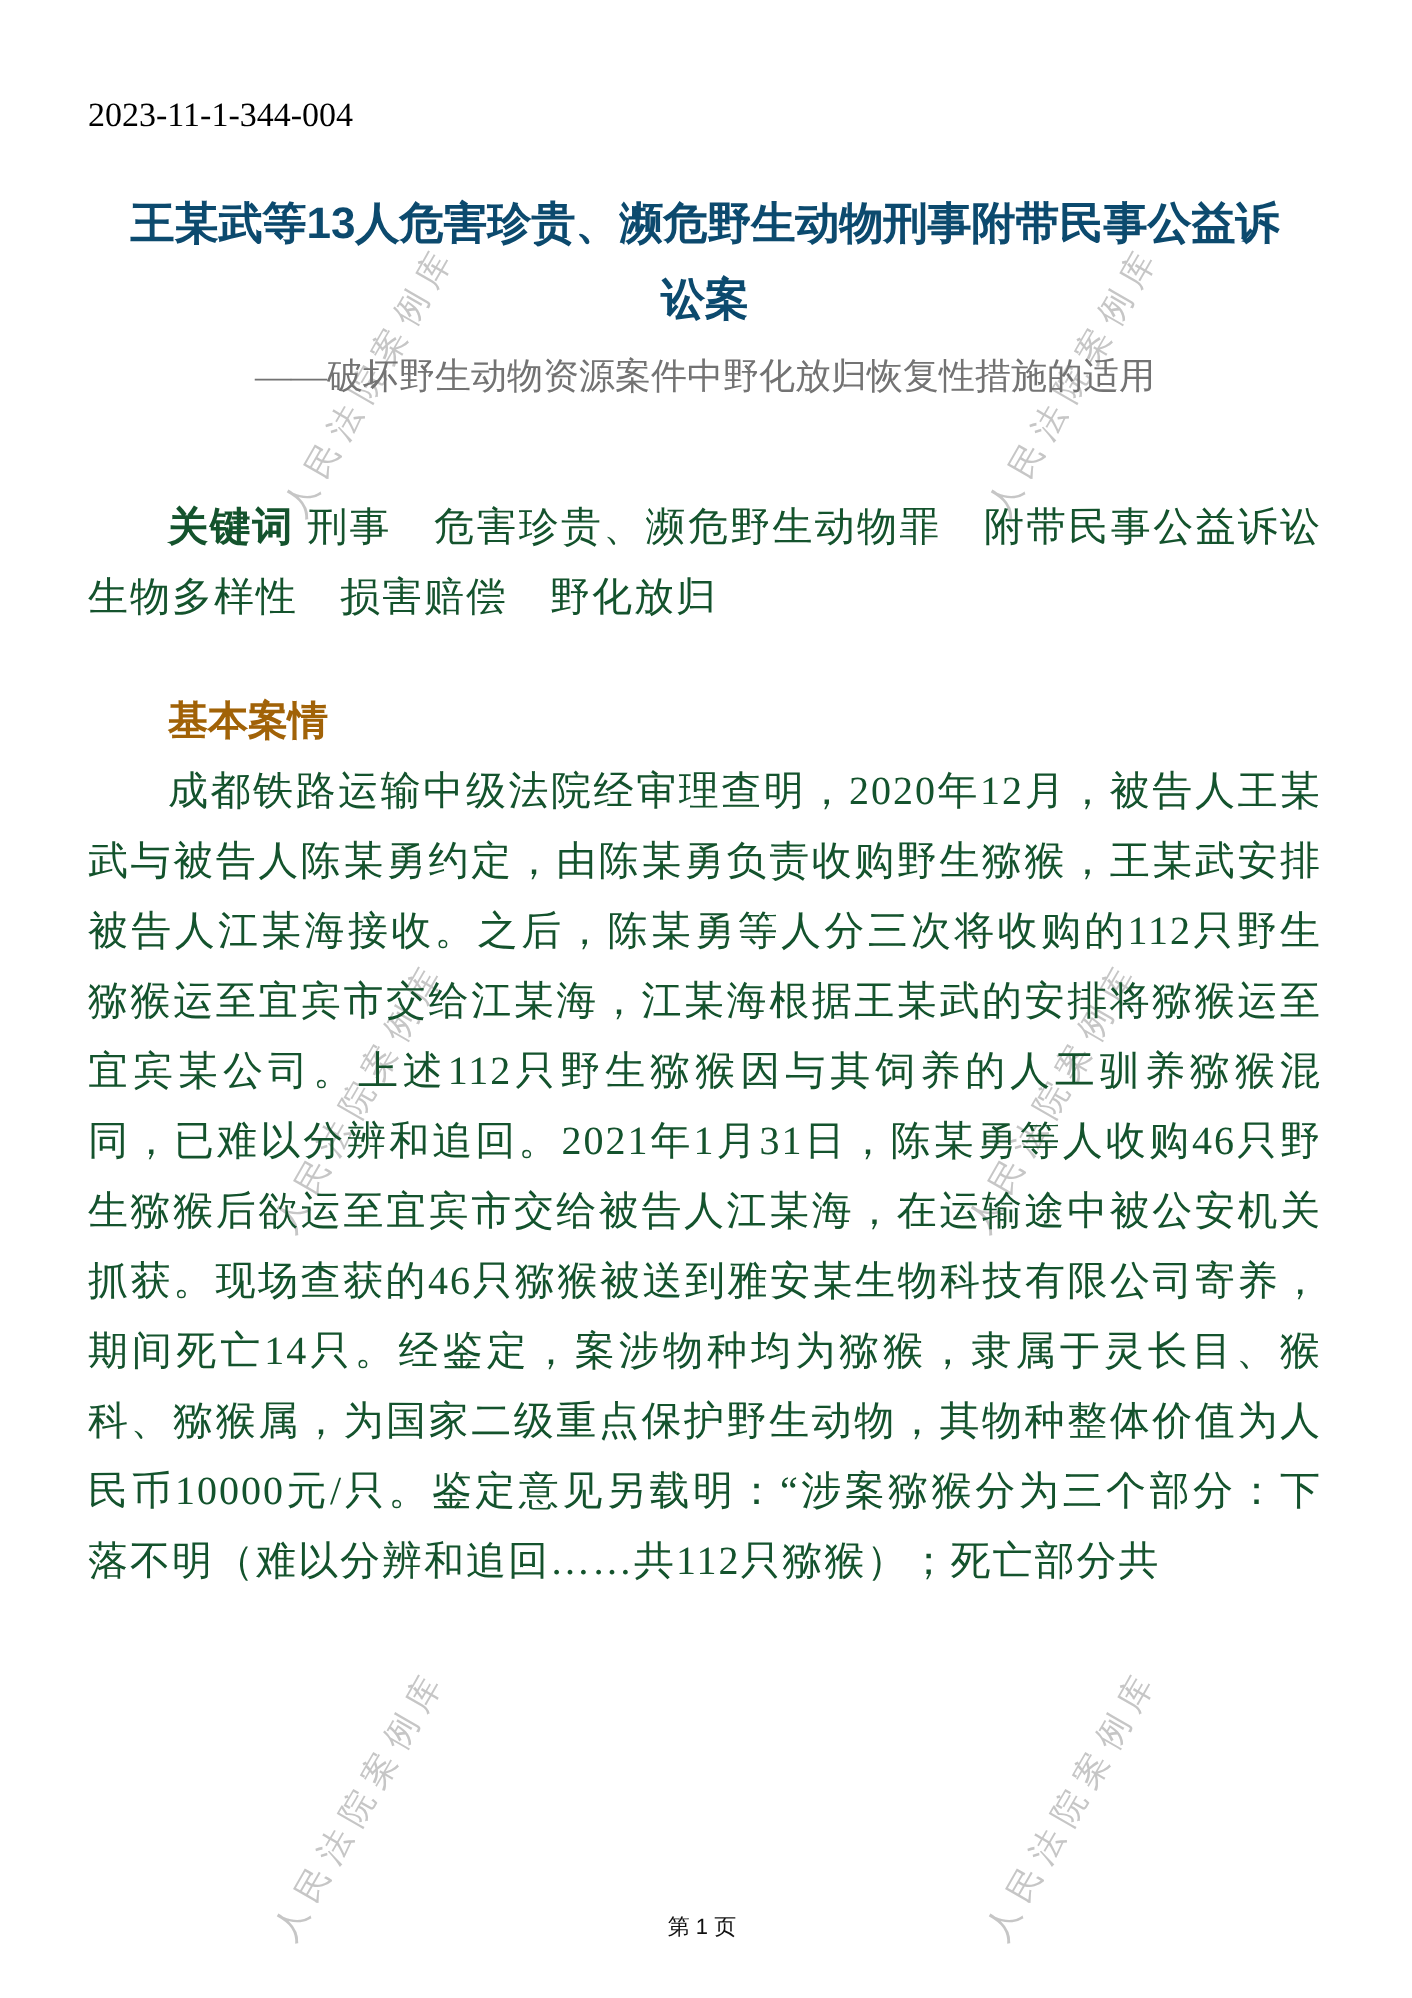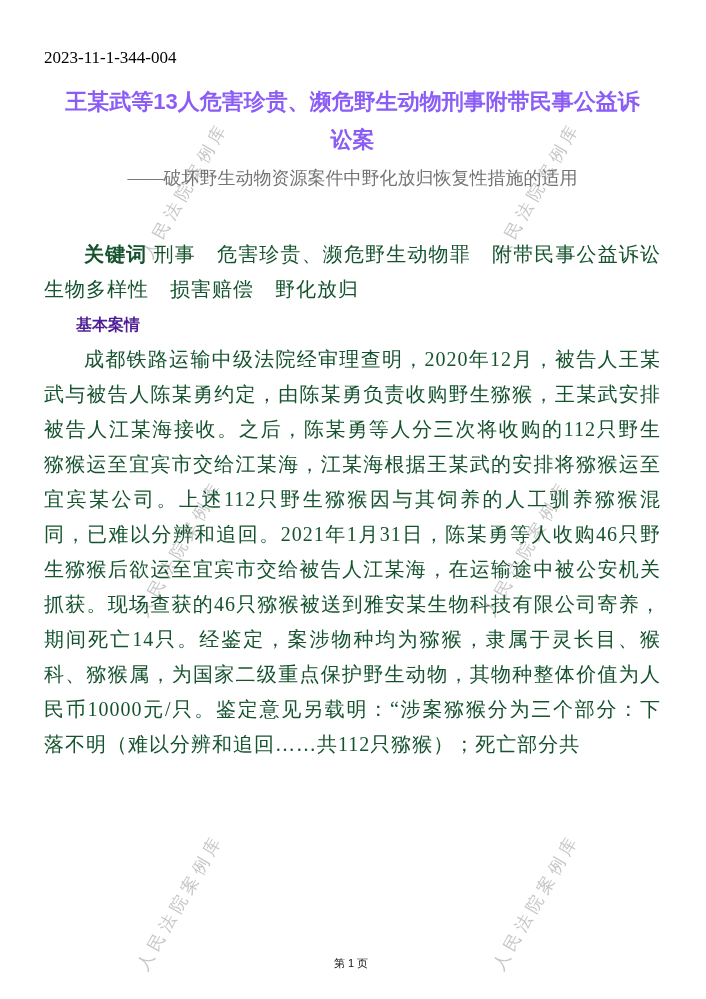--- a/index.html
+++ b/index.html
@@ -44,31 +44,31 @@
   .content {
     position: relative;
     z-index: 1;
     padding: 47px 45px 0 44px;
   }
 
   .case-number {
     font-family: "Liberation Serif", serif;
     font-size: 17px;
     line-height: 22px;
-    margin-bottom: 14px;
+    margin-bottom: 24px;
     color: #000;
   }
 
   .doc-title {
     font-family: "Liberation Sans", sans-serif;
     font-weight: bold;
     font-size: 22px;
     line-height: 38px;
     text-align: center;
-    color: #8b5cf6;
+    color: #0c4a6e;
     max-width: 585px;
     margin: 0 auto 4px auto;
   }
 
   .doc-subtitle {
     font-family: "Liberation Serif", serif;
     font-size: 18px;
     line-height: 30px;
     text-align: center;
     color: #737373;
@@ -85,24 +85,25 @@
     color: #14532d;
   }
 
   .keywords-label,
   .section-heading {
     font-family: "Liberation Sans", sans-serif;
     font-weight: bold;
   }
 
   .section-heading {
-    font-size: 16px;
+    font-size: 20px;
     line-height: 35px;
     text-indent: 2em;
-    color: #4c1d95;
+    color: #a16207;
+    margin-top: 27px;
   }
 
   .footer {
     position: absolute;
     left: 0;
     right: 4px;
     top: 956px;
     z-index: 1;
     text-align: center;
     font-family: "Liberation Sans", sans-serif;

